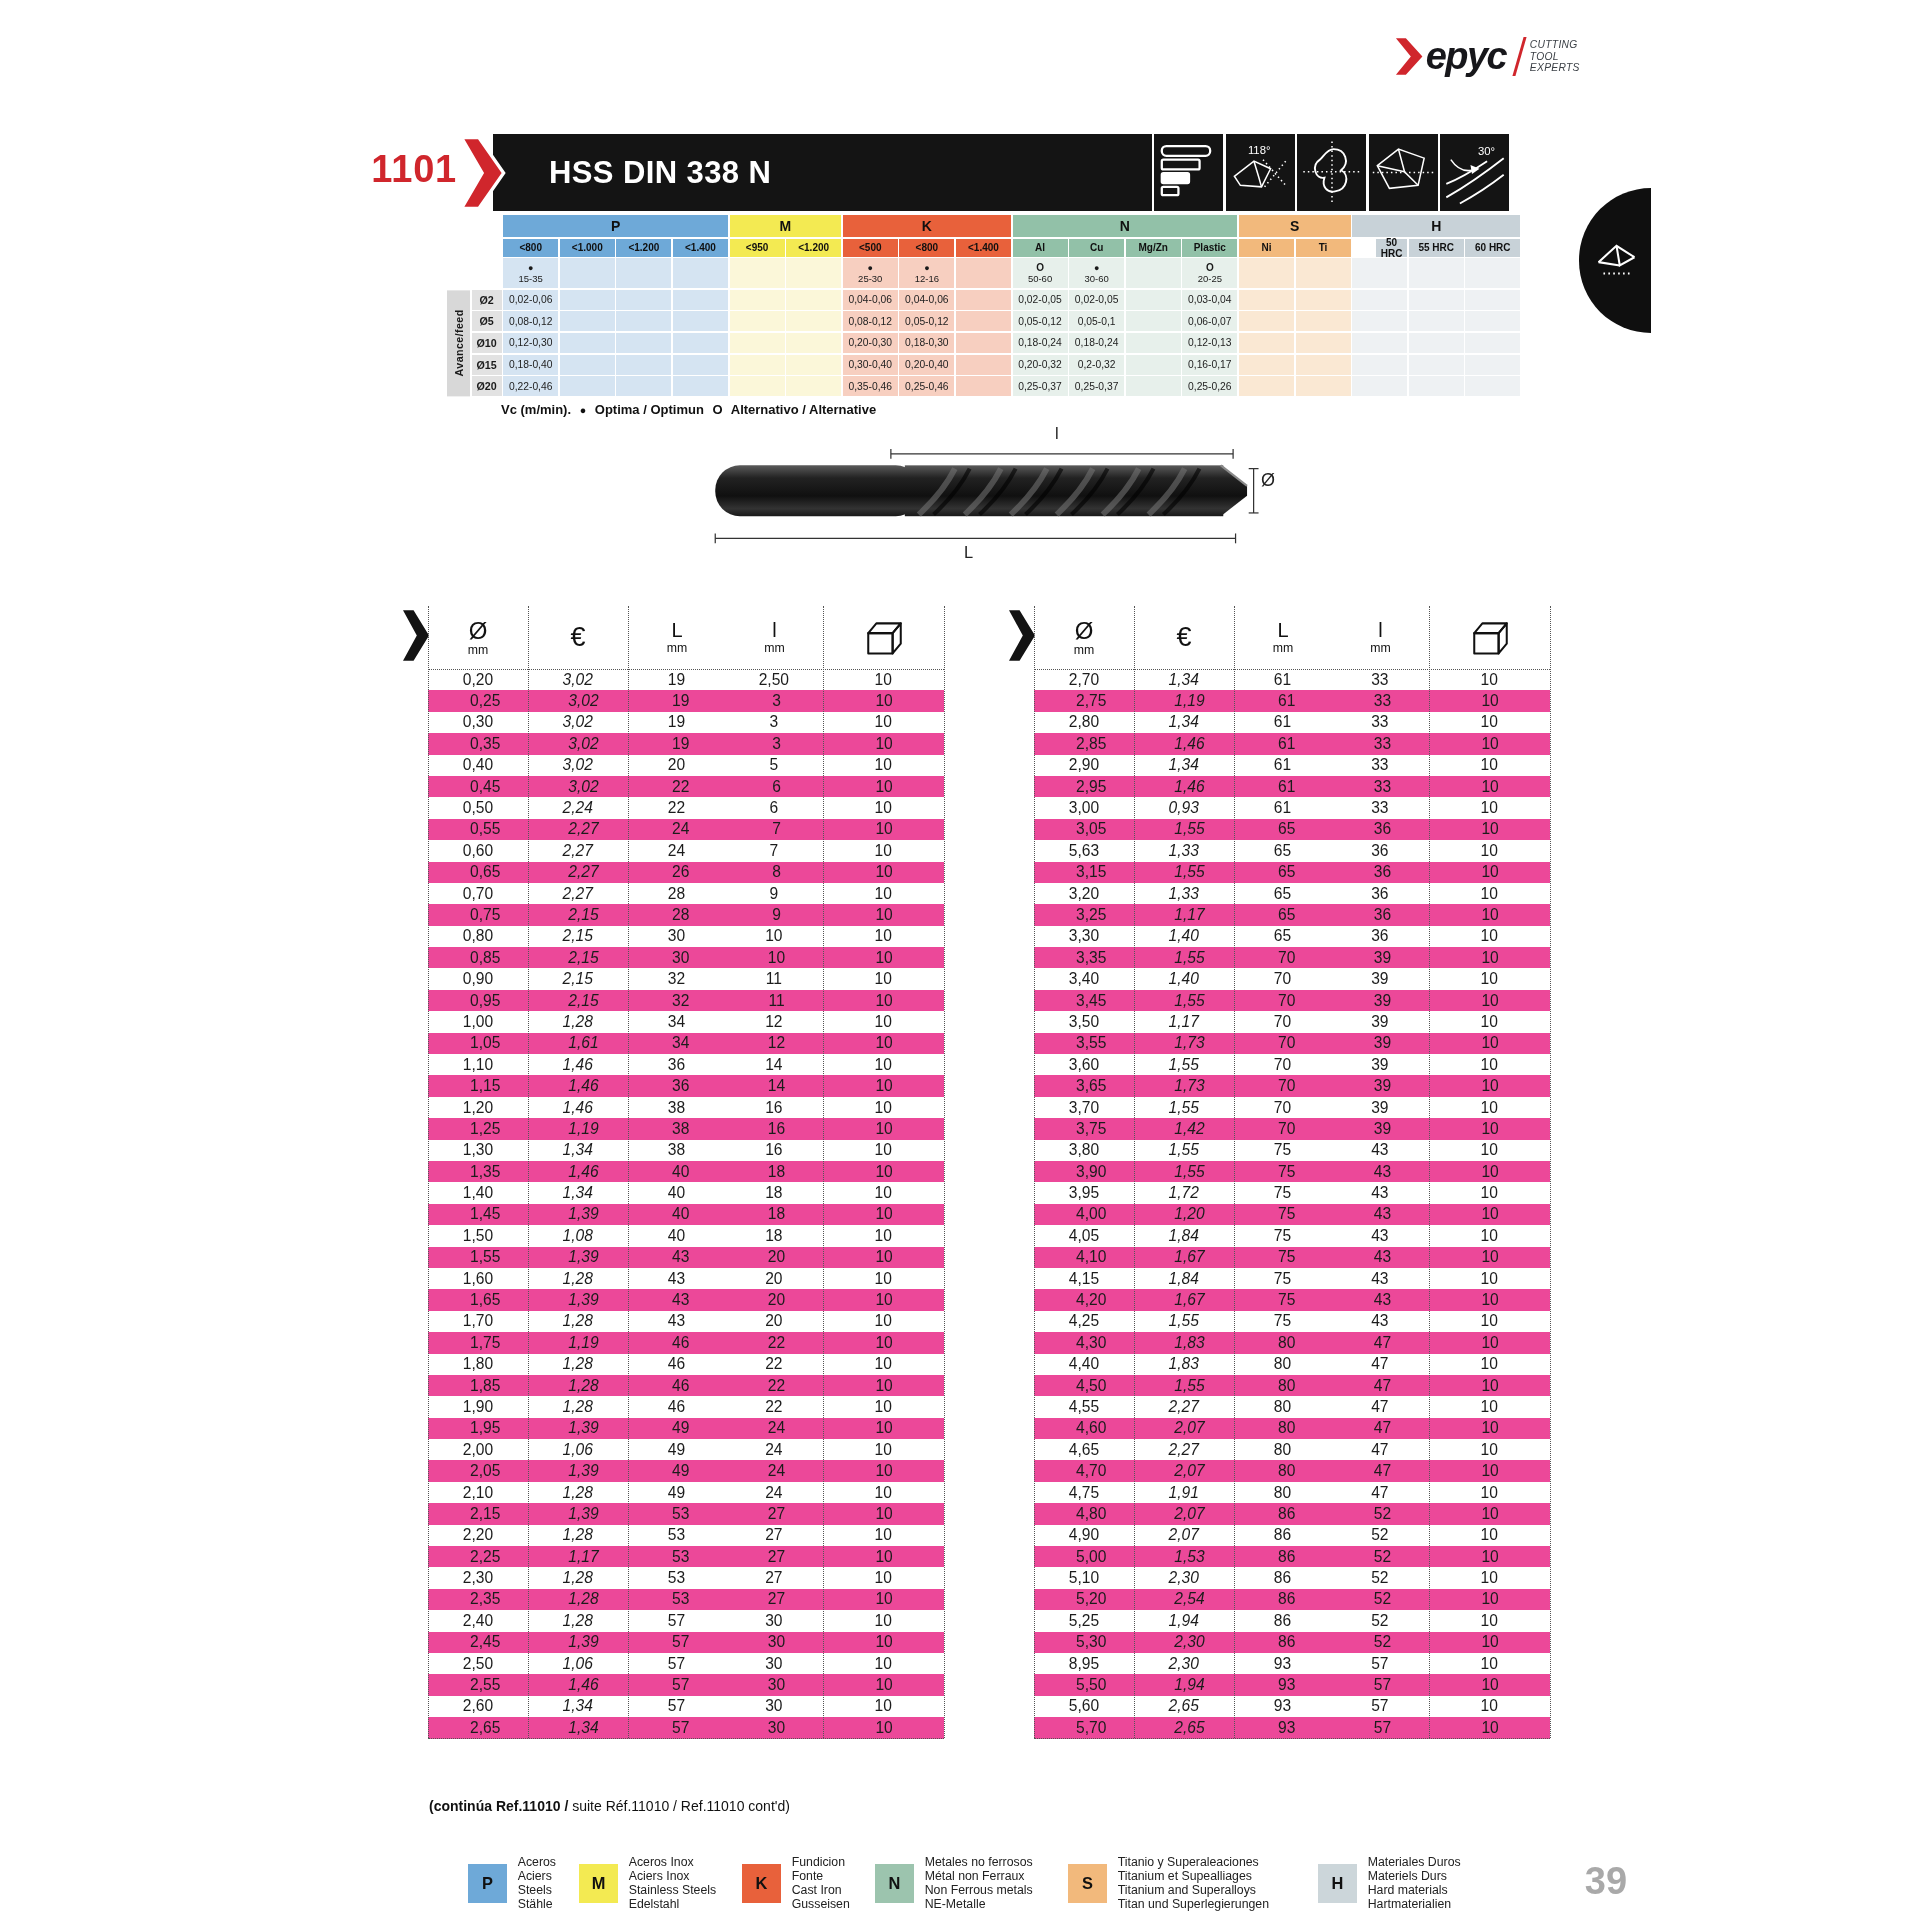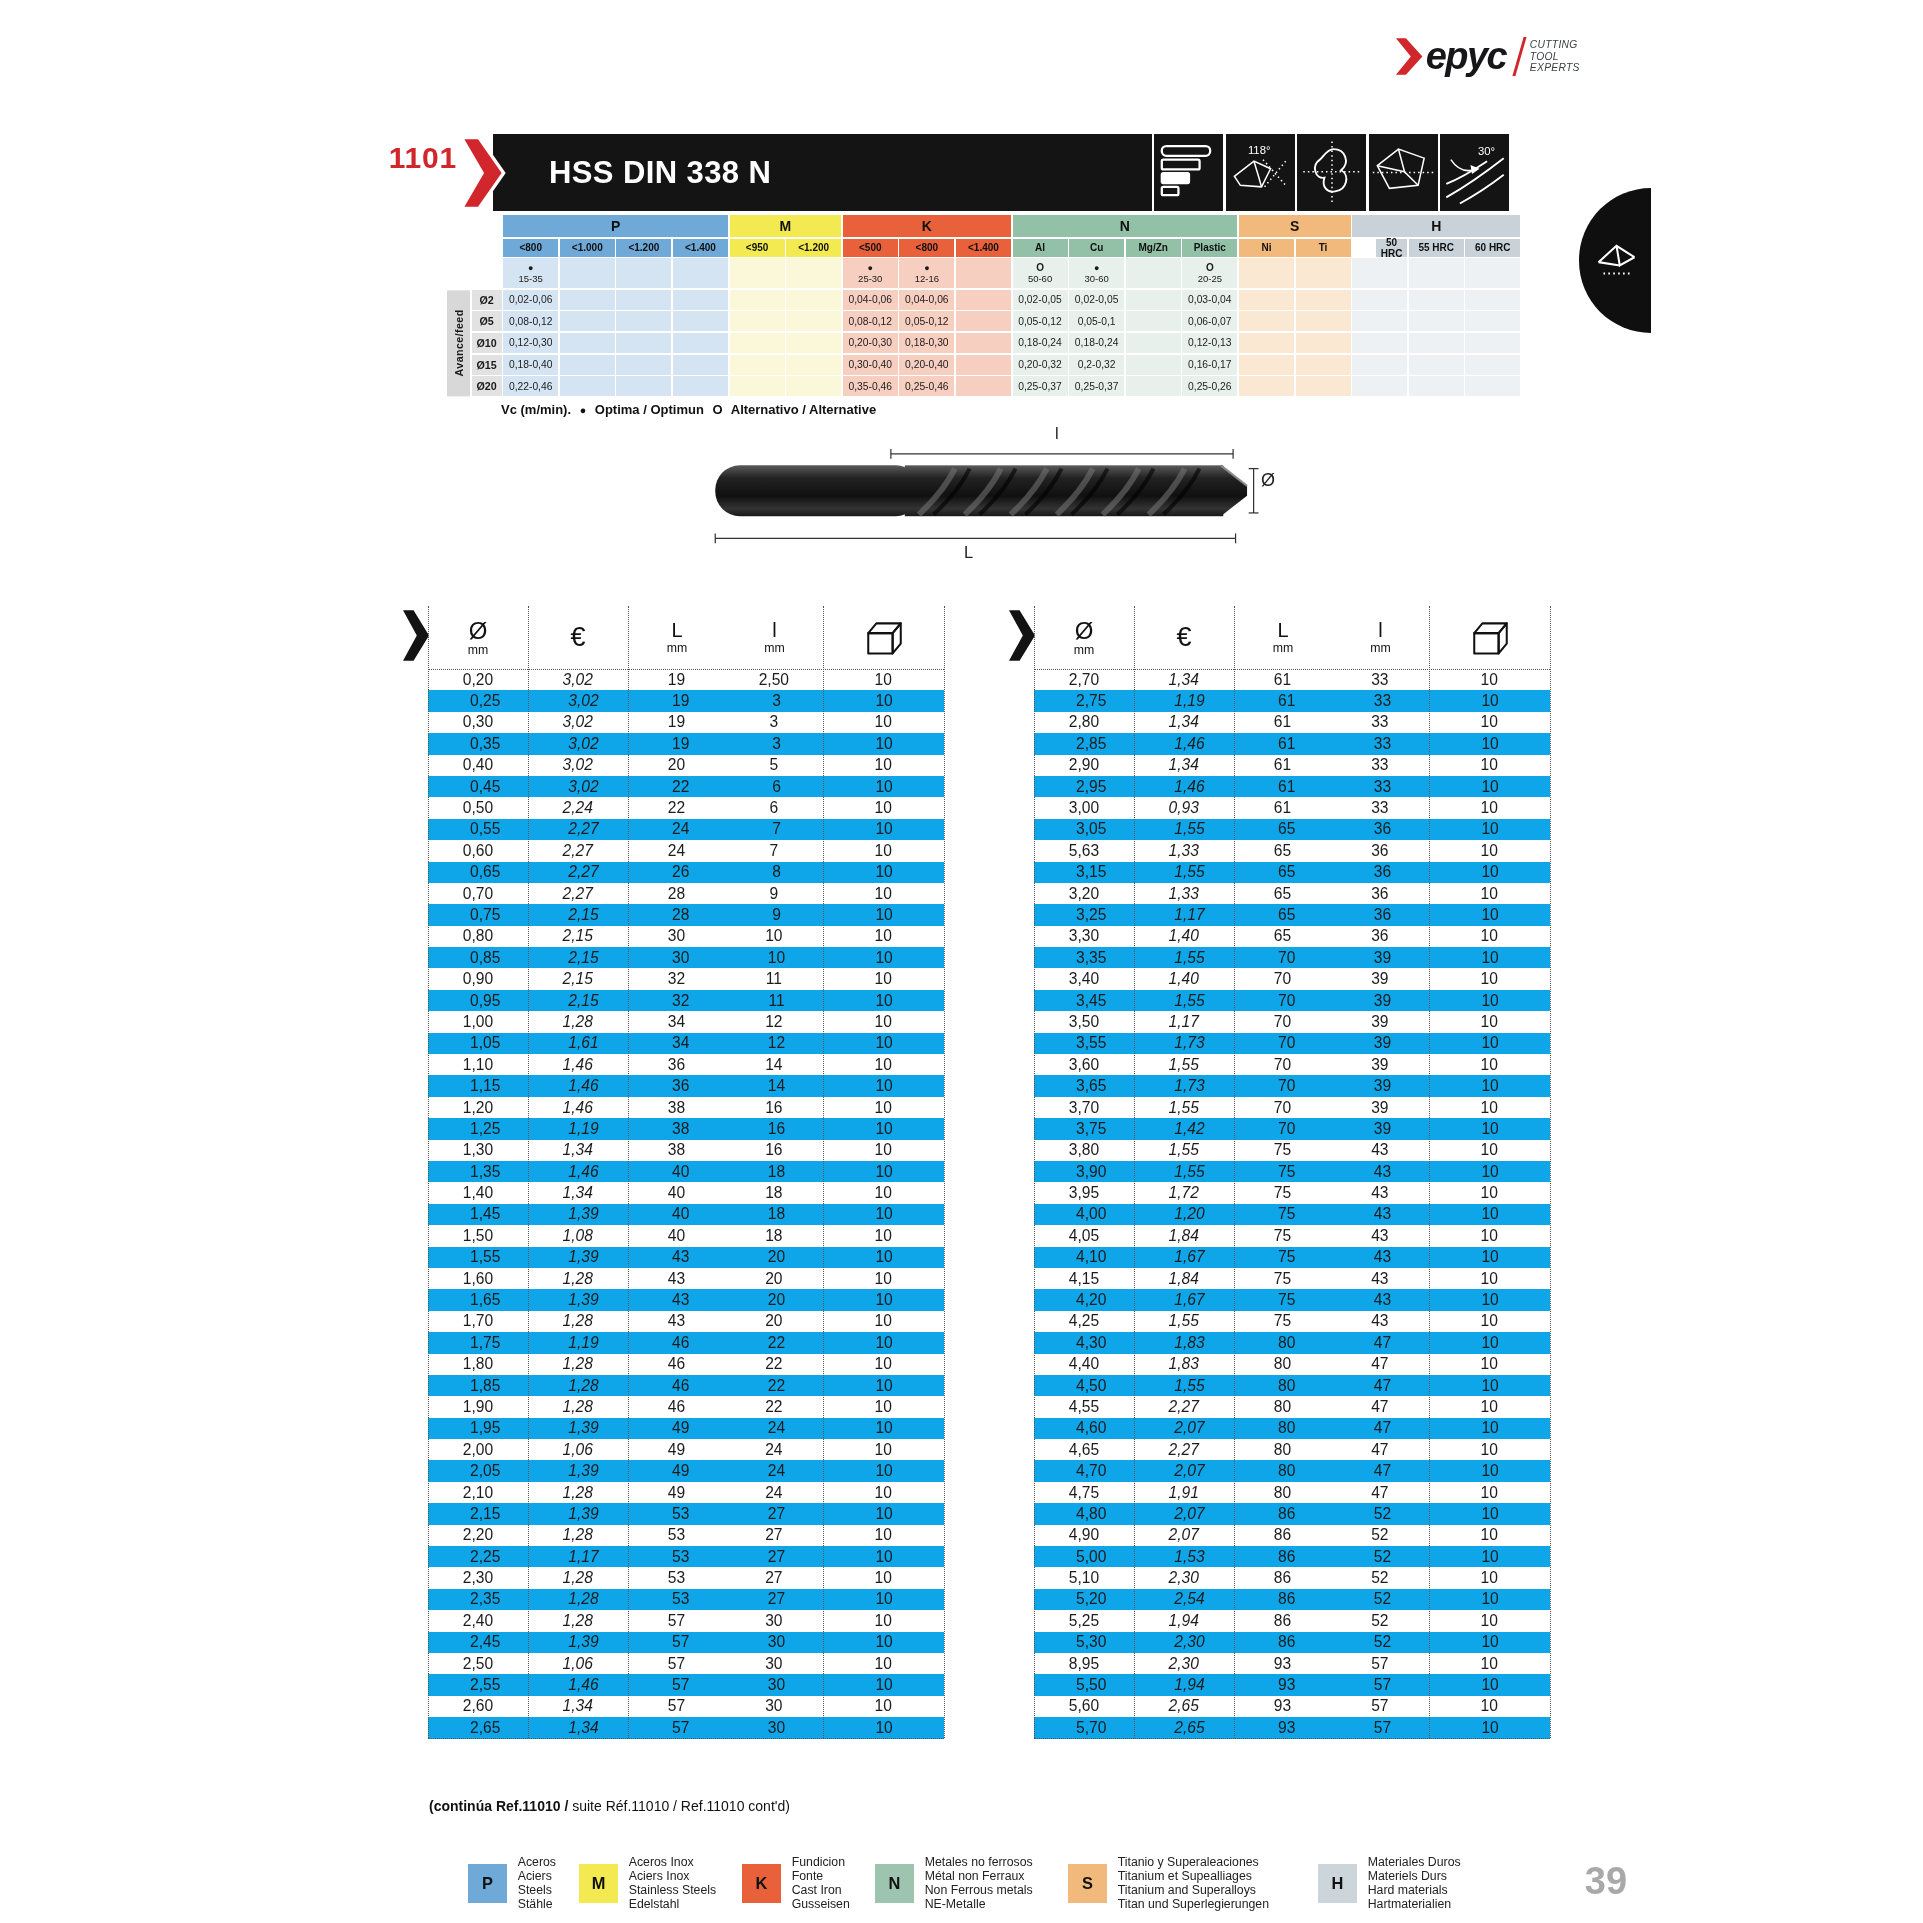--- a/index.html
+++ b/index.html
@@ -10,22 +10,22 @@
   .title{position:absolute;left:277px;top:33px;font-size:20.6px;font-weight:bold;
          color:#bd3a35;line-height:25.5px;letter-spacing:-0.2px;white-space:nowrap;}
   .logo{position:absolute;left:1395px;top:31px;display:flex;align-items:center;height:51px;}
   .logo-mark{width:30px;height:43px;}
   .logo-text{font-size:38px;font-weight:bold;font-style:italic;color:#17171b;
              letter-spacing:-1.6px;margin-left:0.8px;line-height:43px;}
   .logo-slash{width:3.3px;height:39px;background:#d0262c;transform:skewX(-16deg);margin:0 9px 0 11.5px;}
   .logo-tag{font-size:10.3px;font-style:italic;color:#3a3f45;line-height:11.5px;letter-spacing:0.3px;}
 
   
-  .code1101{position:absolute;left:344px;top:141px;width:113px;text-align:right;
-            font-size:30px;font-weight:bold;color:#d0262c;letter-spacing:0.8px;}
+  .code1101{position:absolute;left:344px;top:148px;width:113px;text-align:right;
+            font-size:38px;font-weight:bold;color:#d0262c;letter-spacing:0.8px;}
   .banner-chevron{position:absolute;left:459px;top:135px;width:48px;height:76px;z-index:2;}
   .banner{position:absolute;left:493px;top:134px;width:1016px;height:77px;background:#141414;}
   .banner-name{position:absolute;left:56px;top:21.4px;font-size:31px;font-weight:bold;
                color:#fff;letter-spacing:0.4px;white-space:nowrap;}
   .banner-icons{position:absolute;right:0;top:0;height:77px;display:flex;gap:2.5px;
                 padding-left:2.5px;background:#fff;}
   .bicon{width:69px;height:77px;background:#141414;display:flex;align-items:center;justify-content:center;}
   .bicon svg{width:64px;height:71px;}
 
   
@@ -69,21 +69,21 @@
   .hcol{position:absolute;top:0;height:63px;display:flex;flex-direction:column;
         align-items:center;justify-content:center;}
   .hc0{left:0;width:100px;}.hc1{left:100px;width:100px;}.hc2{left:200px;width:98px;}
   .hc3{left:298px;width:97px;}.hc4{left:395px;width:122px;}
   .hsym{font-size:24px;line-height:25px;color:#111;}
   .hsym.euro{font-size:27px;}
   .hsym.small{font-size:20px;line-height:21.4px;}
   .hunit{font-size:12.3px;line-height:13px;color:#111;margin-top:0.8px;}
   .pbody{position:relative;}
   .prow{display:flex;height:21.4px;align-items:center;}
-  .prow.alt{background:#0ea5e9;padding-left:8px;}
+  .prow.alt{background:#ec4899;padding-left:8px;}
   .pcell{text-align:center;font-size:15.6px;color:#1c1c1c;}
   .pc0{width:100px;}
   .pc1{width:100px;font-style:italic;}
   .pc2{width:98px;}
   .pc3{width:97px;}
   .pc4{width:122px;}
   .vline{position:absolute;top:0;height:1132px;width:0;border-left:0.8px dotted #555;}
   .vl0{left:0;}.vl1{left:100px;}.vl2{left:200px;}.vl3{left:395px;}.vl4{left:516px;}
   .hline{position:absolute;left:0;width:516px;height:0;border-top:0.8px dotted #555;}
   .hl0{top:63px;}.hl1{top:1132px;}

